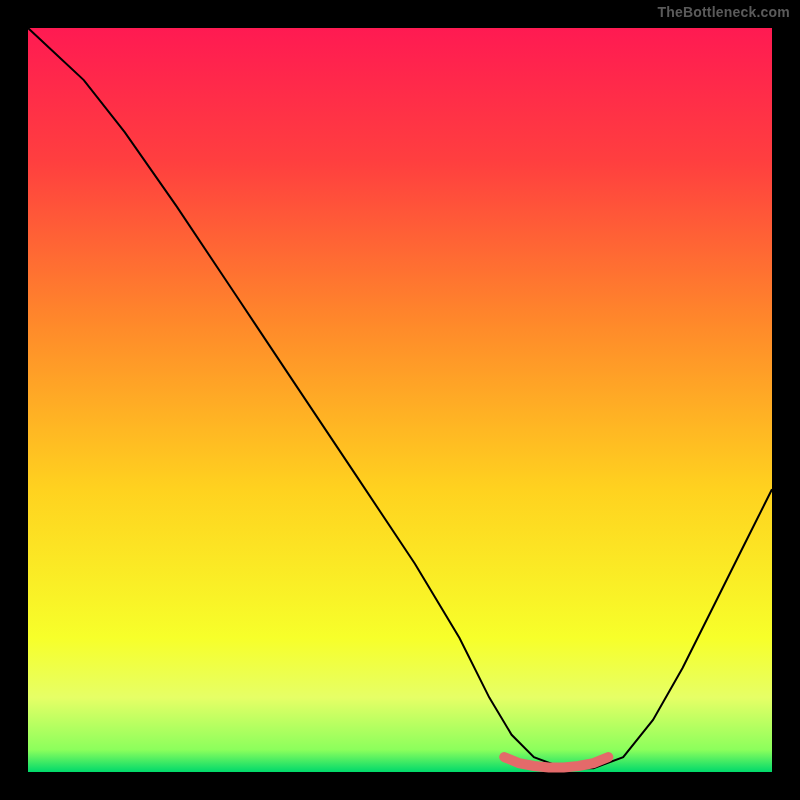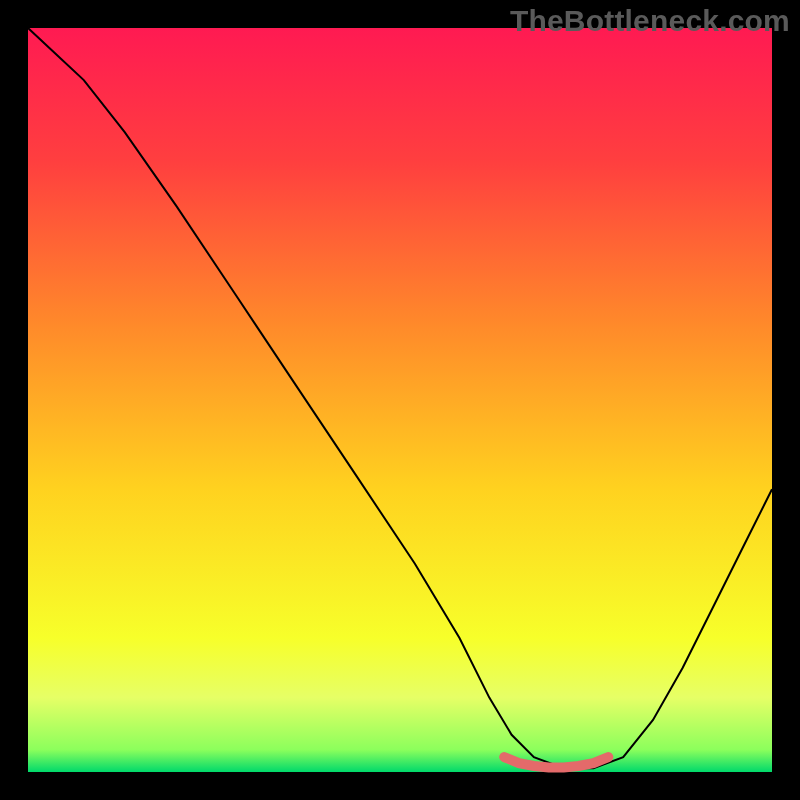--- a/index.html
+++ b/index.html
@@ -15,21 +15,21 @@
     position: relative;
     width: 800px;
     height: 800px;
     background: #000;
   }
   .watermark {
     position: absolute;
     top: 4px;
     right: 10px;
     color: #5a5a5a;
-    font-size: 30px;
+    font-size: 14px;
     font-weight: 600;
     letter-spacing: 0.2px;
     z-index: 10;
   }
   svg { display: block; }
 </style>
 </head>
 <body>
 
 <div class="stage">

